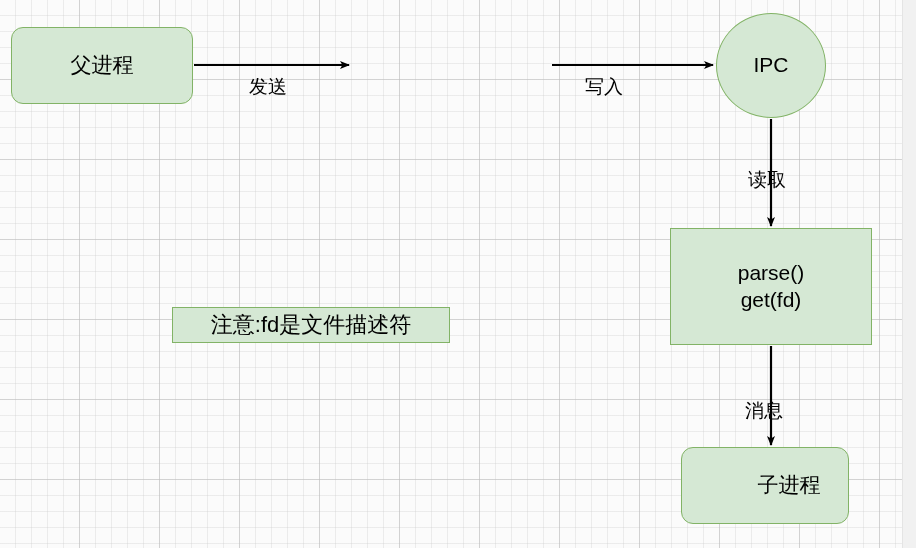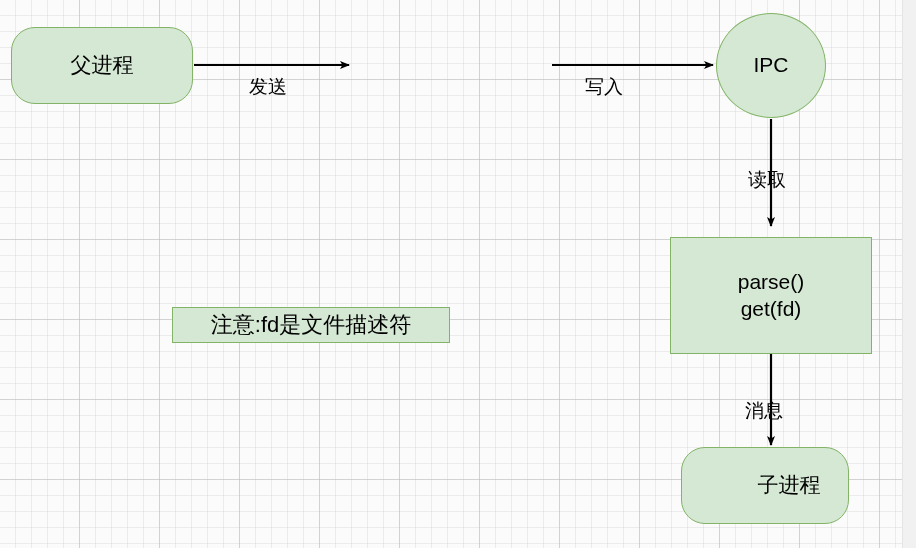--- a/index.html
+++ b/index.html
@@ -37,39 +37,38 @@
     background: #d5e8d4;
     border: 1.6px solid #82b366;
     display: flex;
     align-items: center;
     justify-content: center;
     text-align: center;
     color: #000000;
     line-height: 1.28;
     white-space: pre-line;
   }
-  .node.rounded { border-radius: 24px; }
+  .node.rounded { border-radius: 12px; }
   .node.circle  { border-radius: 50%; }
 
   #node-parent {
     left: 11px; top: 27px; width: 182px; height: 77px;
     font-size: 21px;
   }
   #node-stringify {
     left: 351px; top: 5px; width: 200px; height: 117px;
     font-size: 21px;
   }
   #node-ipc {
     left: 716px; top: 13px; width: 110px; height: 105px;
     font-size: 21px;
   }
   #node-parse {
     left: 670px; top: 228px; width: 202px; height: 117px;
     font-size: 21px;
-    margin-top: 9px;
   }
   #node-child {
     left: 681px; top: 447px; width: 168px; height: 77px;
     font-size: 21px;
     padding-left: 48px;
   }
   #node-note {
     left: 172px; top: 307px; width: 278px; height: 36px;
     font-size: 22px;
   }

